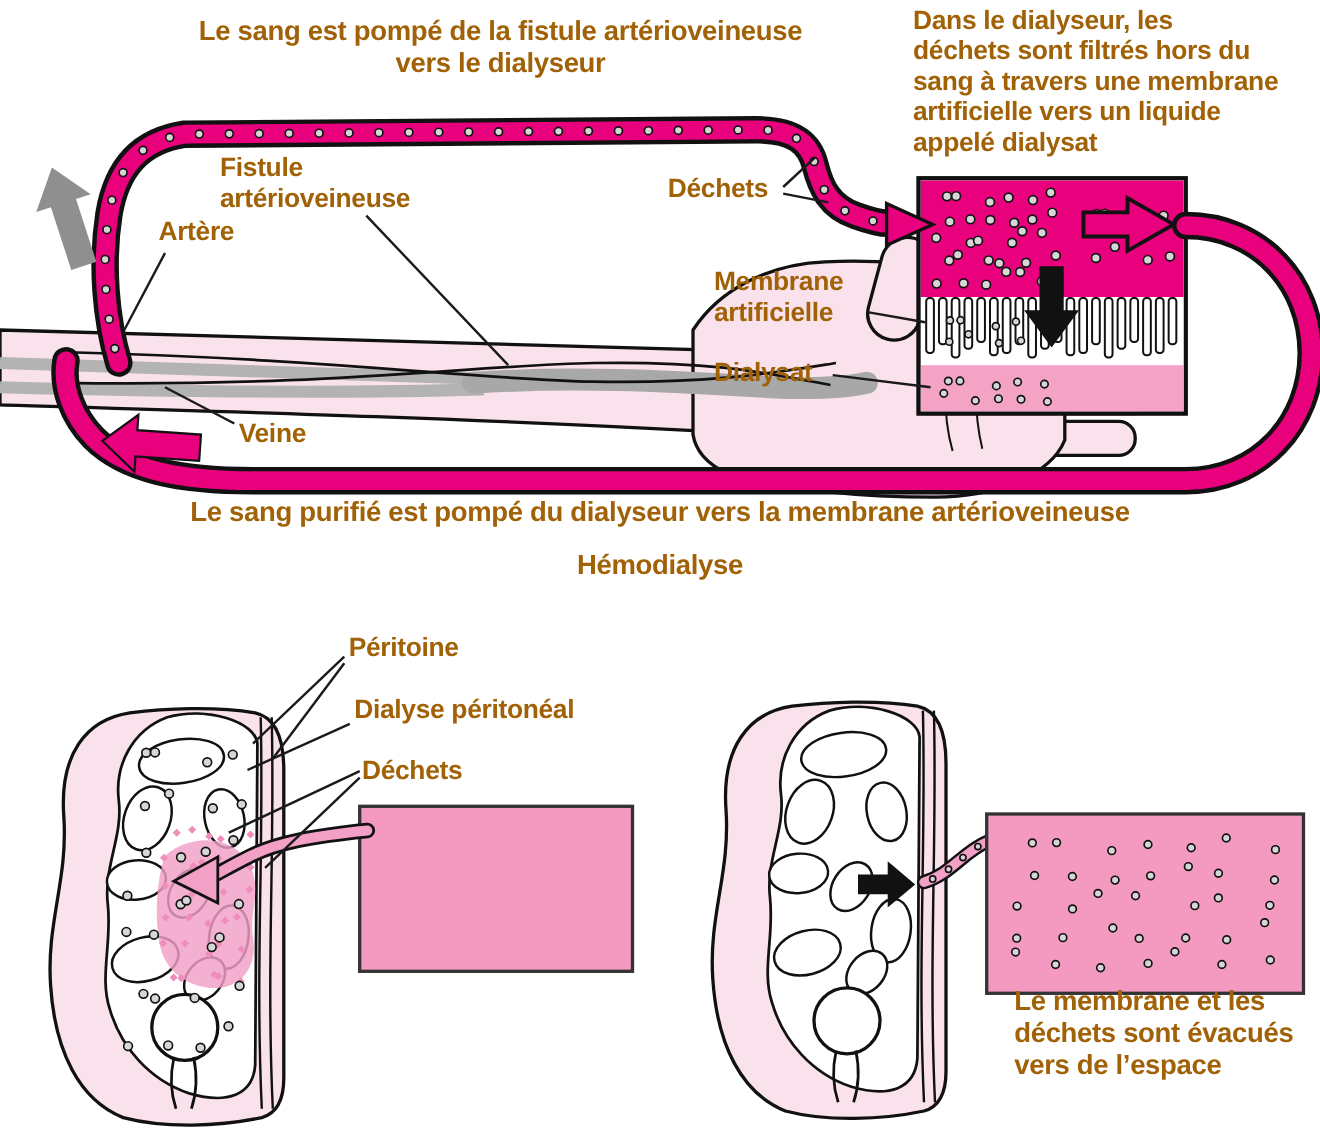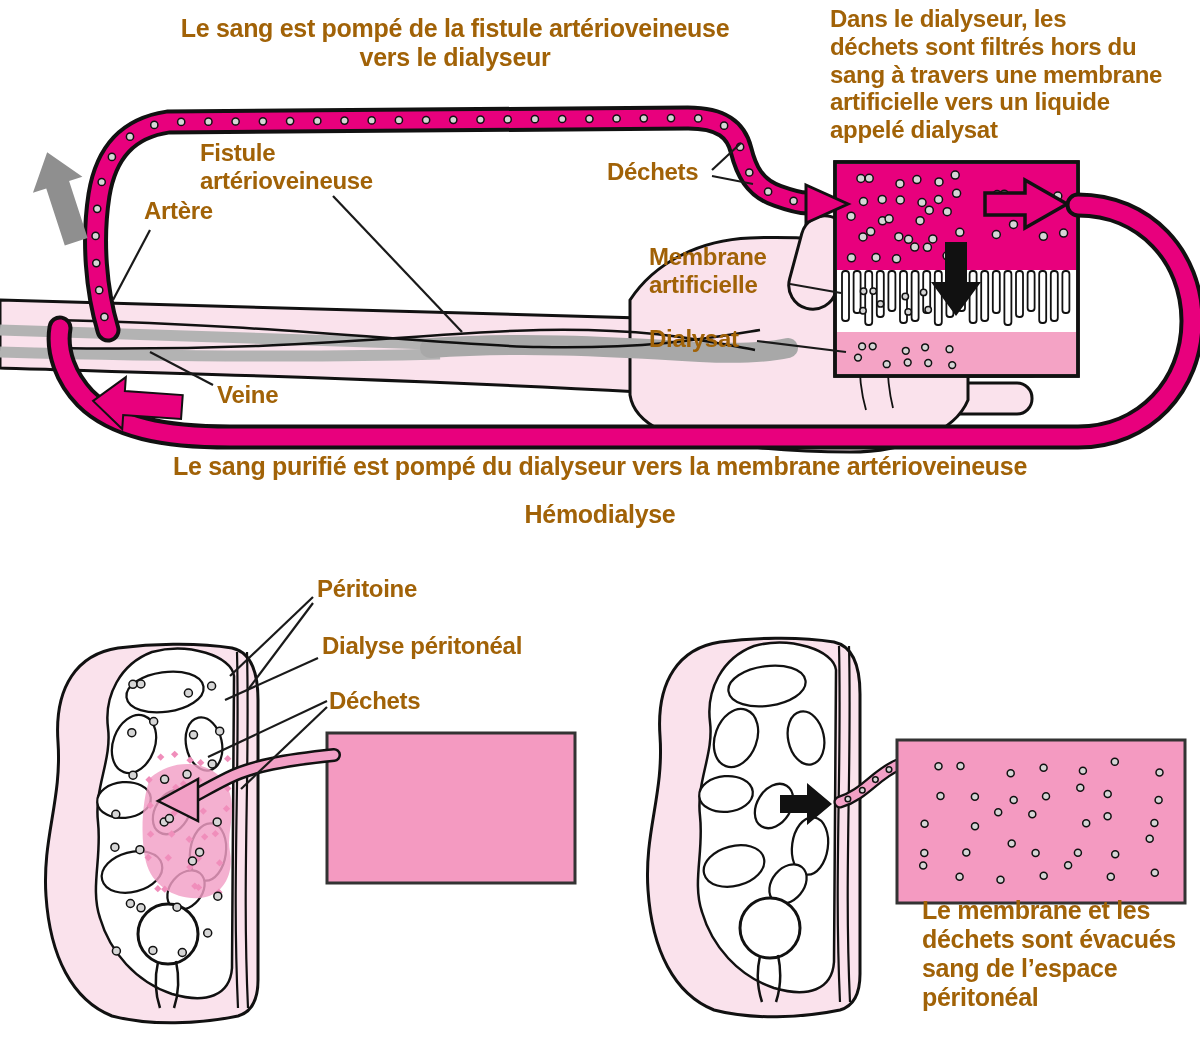--- a/index.html
+++ b/index.html
@@ -435,18 +435,17 @@
 <div class="t s24" style="left:317px;top:575px">Péritoine</div>
 
 <div class="t s24" style="left:322px;top:632px">Dialyse péritonéal</div>
 
 <div class="t s24" style="left:329px;top:687px">Déchets</div>
 
 
 <div class="t" style="left:922px;top:896px">
   <span class="bl">Le membrane et les</span>
   <span class="bl">déchets sont évacués</span>
-  <span class="bl">sang de l’espace</span>
-  <span class="bl">péritonéal</span>
+  <span class="bl">vers de l’espace</span>
 </div>
 
 
 </div>
 
 </body></html>

